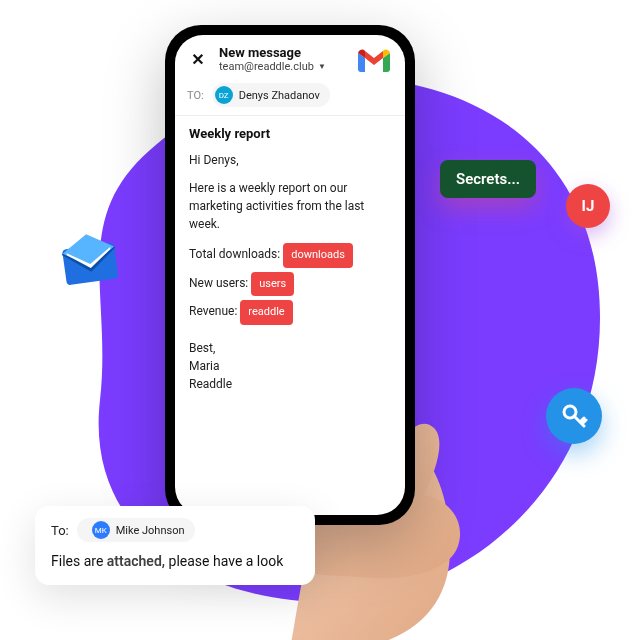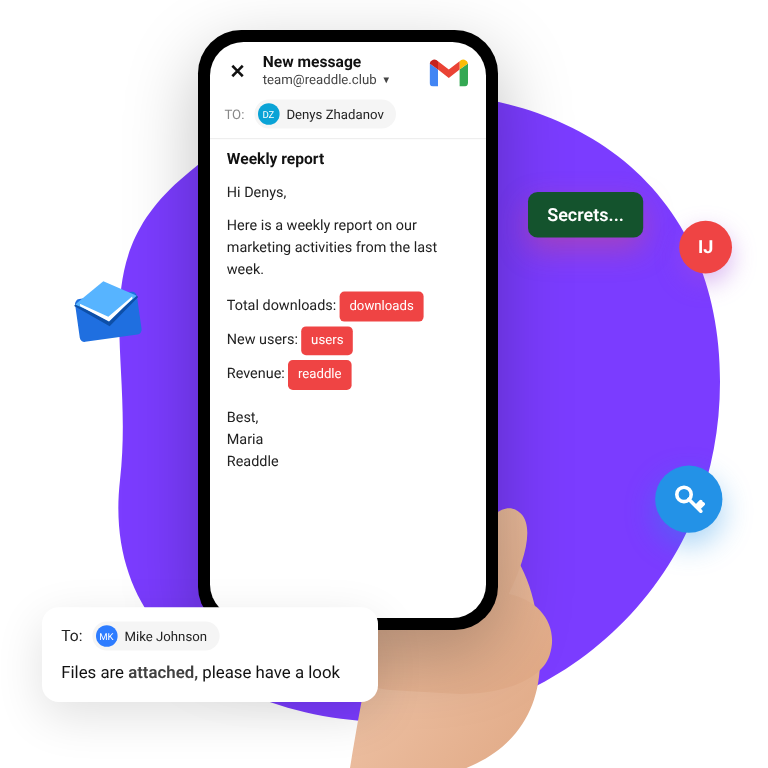--- a/index.html
+++ b/index.html
@@ -140,21 +140,21 @@
     position: absolute;
     left: 35px; top: 506px;
     width: 280px;
     background: #fff;
     border-radius: 14px;
     box-shadow: 0 12px 40px rgba(0,0,0,.12);
     padding: 12px 16px 14px;
   }
   .mini .row { display: flex; align-items: center; gap: 8px; }
   .mini .to-label { font-size: 13px; color: #222; }
-  .av-mk { background: #2d7cff; }
+  .av-mk { background: #2d7cff; margin-left: 12px; }
   .mini-body { margin-top: 10px; font-size: 14px; line-height: 1.35; color: #111; }
   .accent { color: #404040; font-weight: 600; }
 </style>
 </head>
 <body>
 
 <div class="blob">
   <svg viewBox="0 0 520 540">
     <path fill="#7b3cff" d="M260 8c120 0 250 70 250 240 0 180-150 284-270 284S-6 470 10 330C22 224-20 150 60 80 128 20 180 8 260 8Z"></path>
   </svg>

